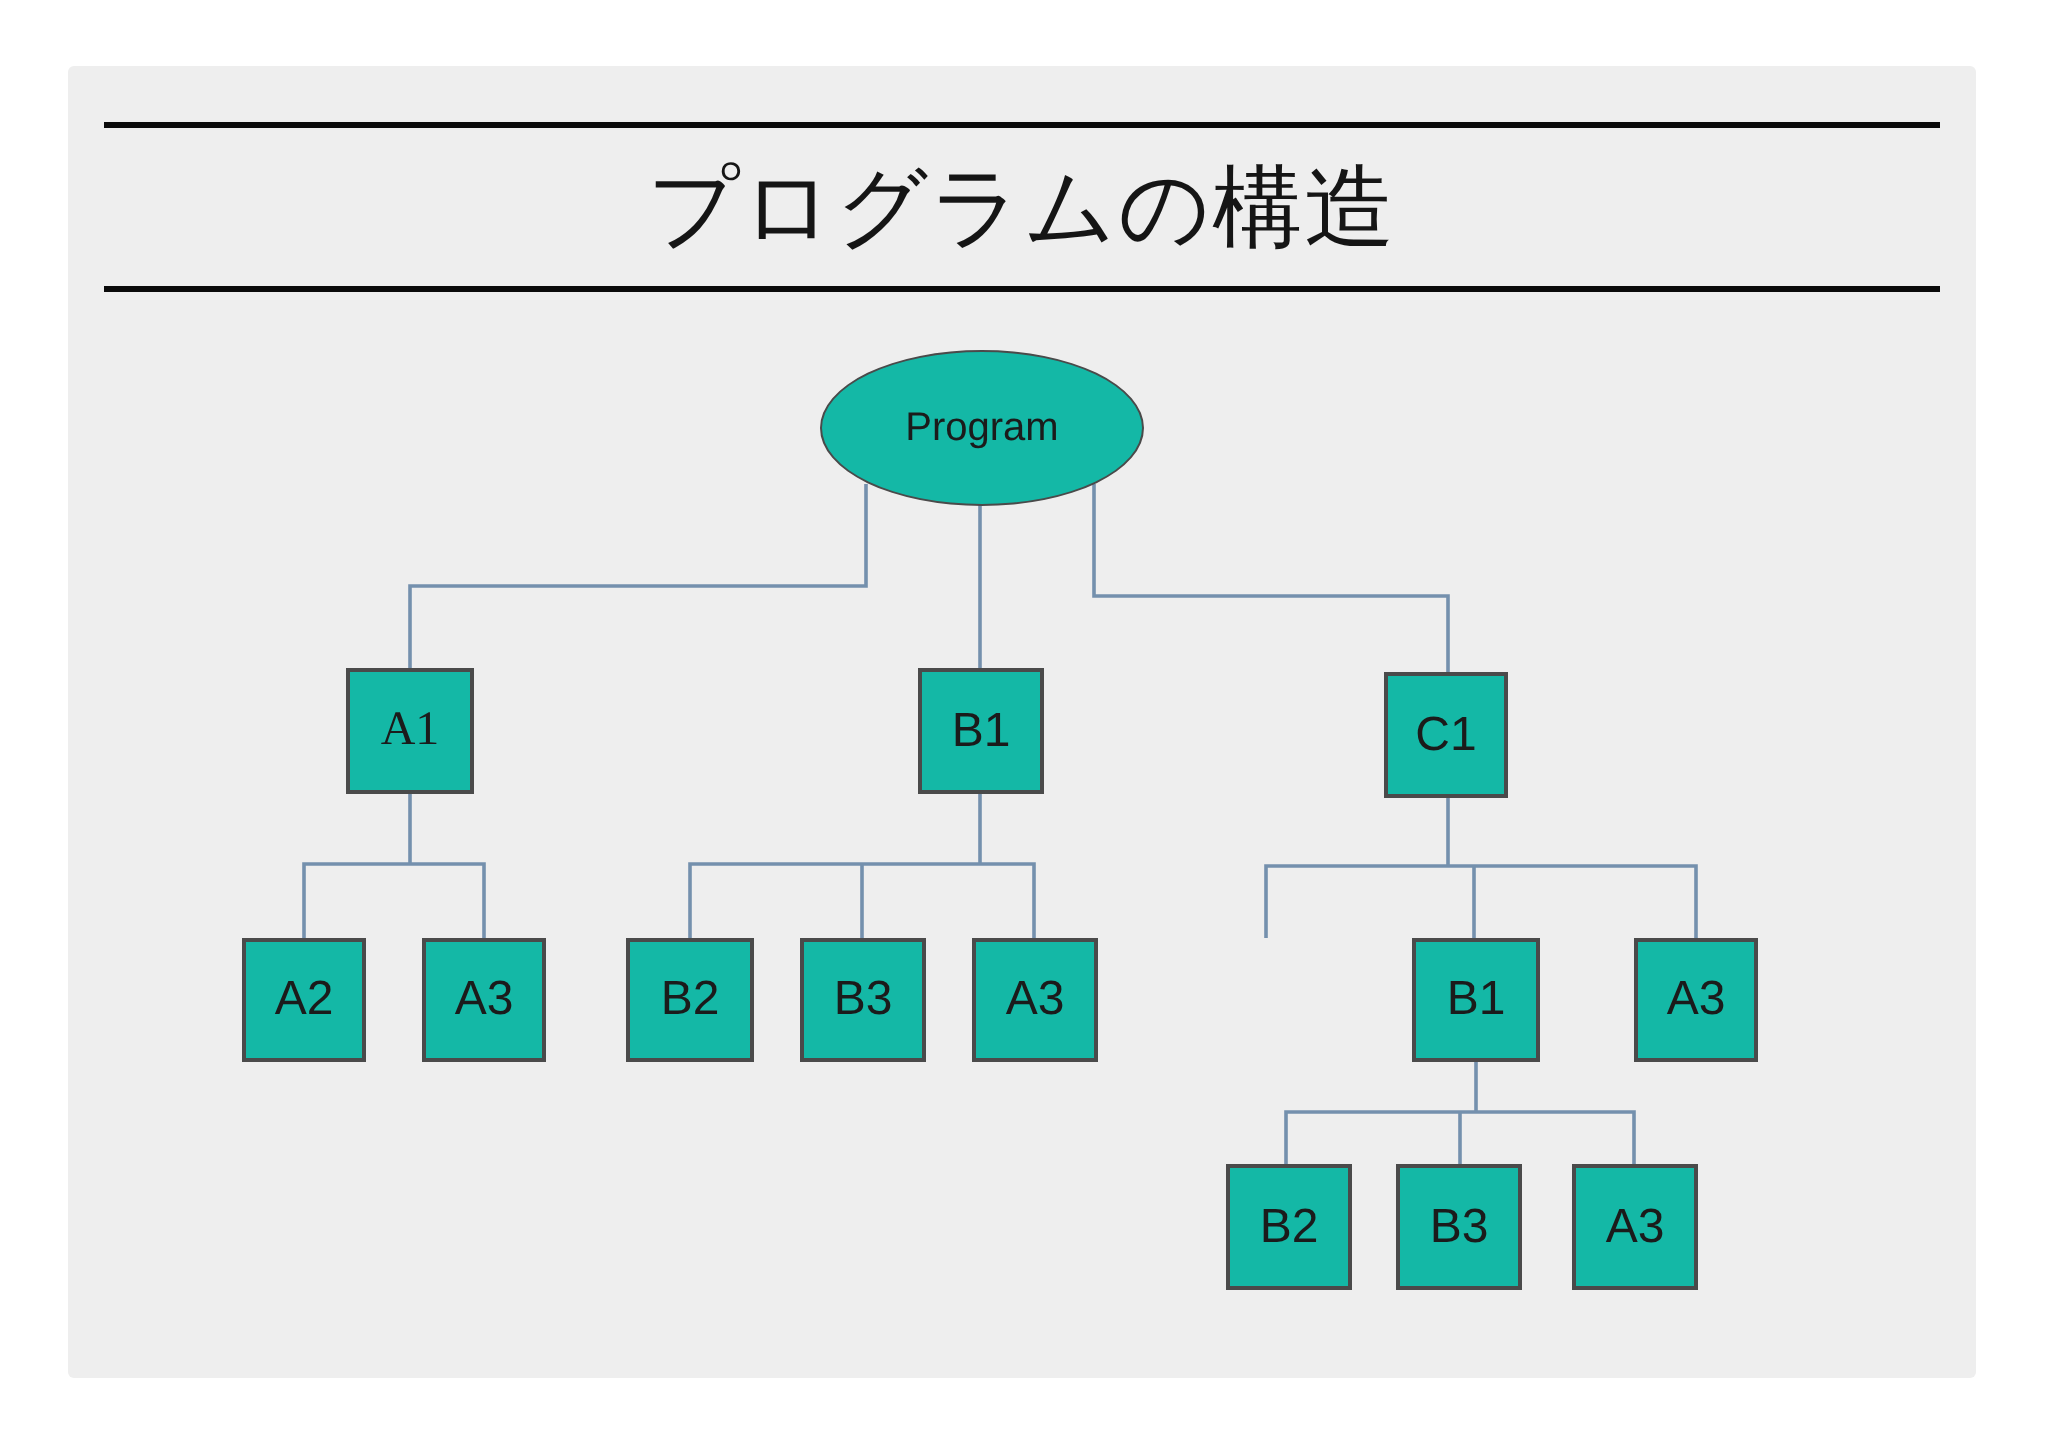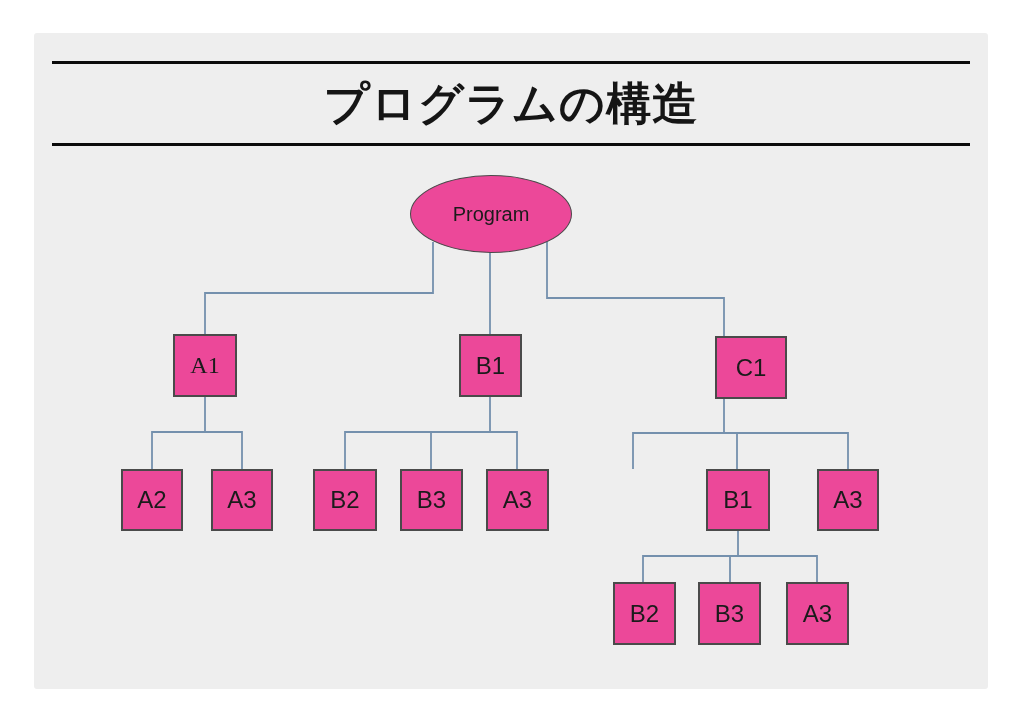--- a/index.html
+++ b/index.html
@@ -36,40 +36,40 @@
   .slide-title {
     position: absolute;
     left: 52px;
     top: 64px;
     width: 918px;
     height: 79px;
     display: flex;
     align-items: center;
     justify-content: center;
     font-size: 45px;
-    font-weight: 700;
+    font-weight: 400;
     letter-spacing: 1px;
     color: #151515;
   }
   .connectors {
     position: absolute;
     left: 0;
     top: 0;
     width: 1024px;
     height: 724px;
   }
   .connectors path {
     fill: none;
     stroke: #7490ad;
     stroke-width: 1.8;
   }
   .node {
     position: absolute;
     box-sizing: border-box;
-    background: #ec4899;
+    background: #14b8a6;
     border: 2px solid #4a4a4a;
     display: flex;
     align-items: center;
     justify-content: center;
     font-size: 24px;
     color: #1b1b1b;
   }
   .node.ellipse {
     border-radius: 50%;
     border-width: 1.5px;
@@ -101,21 +101,21 @@
 
     <path d="M724 399 L724 433 M633 469 L633 433 L848 433 L848 469 M737 433 L737 469"></path>
 
     <path d="M738 531 L738 556 M643 582 L643 556 L817 556 L817 582 M730 556 L730 582"></path>
   </svg>
 
   <div class="node ellipse" style="left:410px; top:175px; width:162px; height:78px;">Program</div>
 
   <div class="node" style="left:173px; top:334px; width:64px; height:63px;font-family:Liberation Serif, serif;">A1</div>
   <div class="node" style="left:459px; top:334px; width:63px; height:63px;">B1</div>
-  <div class="node" style="left:715px; top:336px; width:72px; height:63px;">C1</div>
+  <div class="node" style="left:692px; top:336px; width:62px; height:63px;">C1</div>
 
   <div class="node" style="left:121px; top:469px; width:62px; height:62px;">A2</div>
   <div class="node" style="left:211px; top:469px; width:62px; height:62px;">A3</div>
 
   <div class="node" style="left:313px; top:469px; width:64px; height:62px;">B2</div>
   <div class="node" style="left:400px; top:469px; width:63px; height:62px;">B3</div>
   <div class="node" style="left:486px; top:469px; width:63px; height:62px;">A3</div>
 
   <div class="node" style="left:706px; top:469px; width:64px; height:62px;">B1</div>
   <div class="node" style="left:817px; top:469px; width:62px; height:62px;">A3</div>

